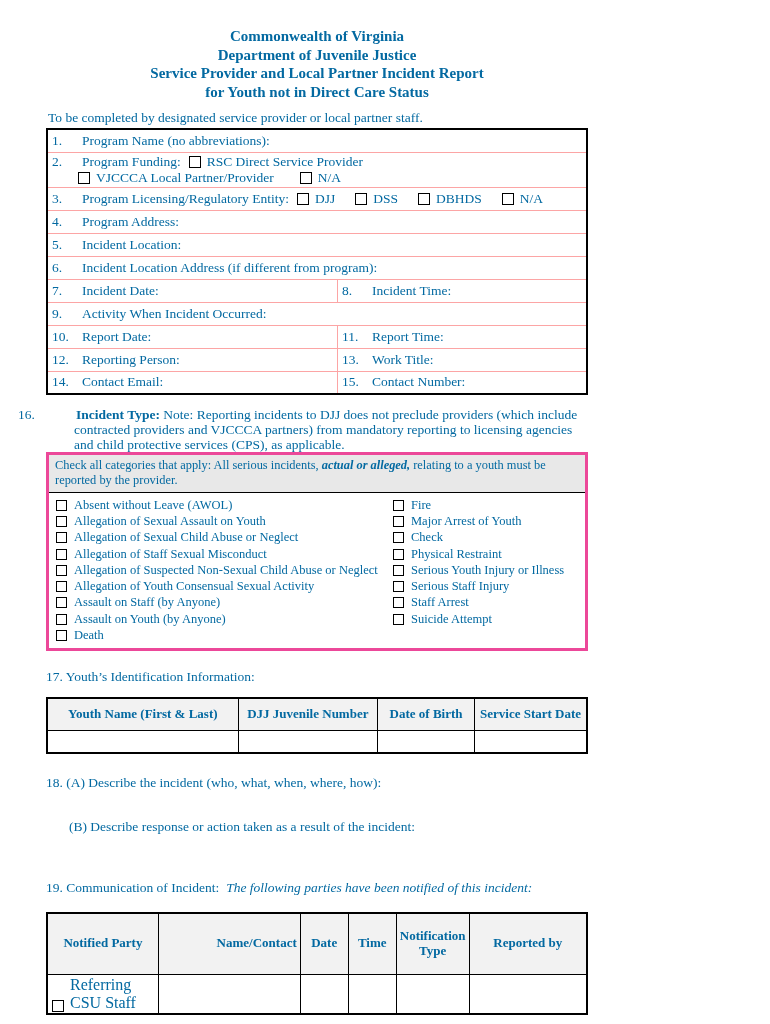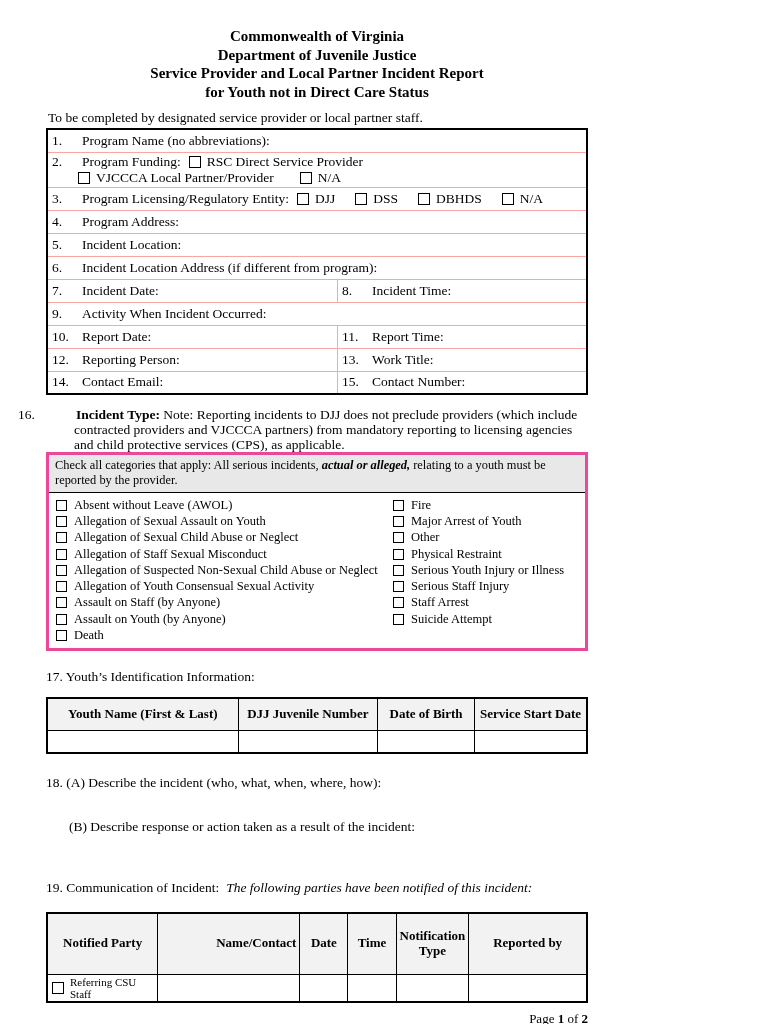--- a/index.html
+++ b/index.html
@@ -1,18 +1,18 @@
 <!DOCTYPE html>
 <html><head>
 <meta charset="utf-8">
 <style>
   * { box-sizing: border-box; }
   html, body { margin: 0; padding: 0; background: #fff; }
   .page {
-    width: 636px; height: 1024px; background: #ffffff; color: #000000;
+    width: 636px; height: 1024px; background: #ffffff; color: #0369a1;
     font-family: "Liberation Serif", "DejaVu Serif", serif;
     font-size: 13.5px; position: relative; overflow: hidden;
     padding: 27px 48px 0 46px;
   }
   
   .title-block { text-align: center; font-weight: bold; font-size: 15px; line-height: 18.5px; }
   .intro { margin-top: 9px; margin-bottom: 2px; padding-left: 2px; font-size: 13.5px; font-family: Liberation Serif, serif; }
 
   
   table { border-collapse: collapse; width: 100%; }
@@ -61,21 +61,21 @@
   .sec18b { margin-top: 28px; padding-left: 23px; }
   .sec19 { margin-top: 45px; }
   .sec19 .i { margin-left: 7px; }
 
   
   .t3 { margin-top: 16px; border: 2px solid #000; }
   .t3 th { border: 1px solid #000; background: #f2f2f2; font-weight: bold; text-align: center; font-size: 13px; padding: 15px 3px; height: 42px; line-height: 1.15; }
   .t3 td { border: 1px solid #000; height: 24px; padding: 1px 4px; }
   .t3 .n1 { width: 20.8%; } .t3 .n2 { width: 26.7%; text-align: right; } .t3 .n3 { width: 9%; }
   .t3 .n4 { width: 9%; } .t3 .n5 { width: 12.2%; } .t3 .n6 { width: 22.3%; }
-  .notified-row-label { display: flex; align-items: center; font-size: 11px; }
+  .notified-row-label { display: flex; align-items: flex-end; font-size: 16px; }
   .notified-row-label .cb { margin-right: 6px; }
 
   .footer { margin-top: 8px; text-align: right; font-size: 13px; }
   .footer .b { font-weight: bold; }
 </style>
 </head>
 <body>
 
 <div class="page">
 
@@ -181,21 +181,21 @@
         <div class="ib-item">
             <span class="cb"></span>
             <span>Fire</span>
           </div>
         <div class="ib-item">
             <span class="cb"></span>
             <span>Major Arrest of Youth</span>
           </div>
         <div class="ib-item">
             <span class="cb"></span>
-            <span>Other</span>
+            <span>Check</span>
           </div>
         <div class="ib-item">
             <span class="cb"></span>
             <span>Physical Restraint</span>
           </div>
         <div class="ib-item">
             <span class="cb"></span>
             <span>Serious Youth Injury or Illness</span>
           </div>
         <div class="ib-item">

